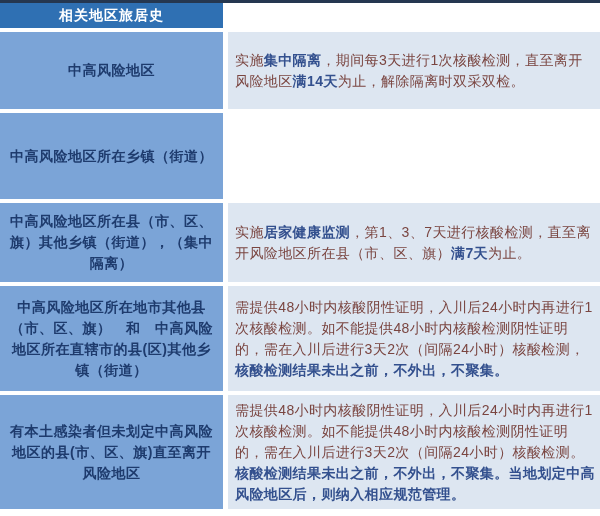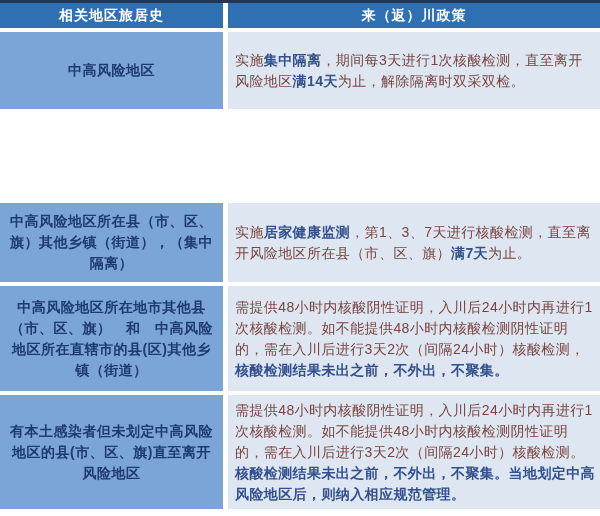--- a/index.html
+++ b/index.html
@@ -66,35 +66,35 @@
 </head>
 <body>
 
 <div class="top-line"></div>
 
 <div class="tbl">
   <div class="row hdr">
     <div class="cell">
       <span>相关地区旅居史</span>
     </div>
-    <div class="cell">
-      <span>来（返）川政策</span>
-    </div>
   </div>
   <div id="rows-container">
   <div class="row r0">
     <div class="cell left">
       <span>中高风险地区</span>
     </div>
     <div class="cell right">
       <p><span>实施</span><span class="b">集中隔离</span><span>，期间每3天进行1次核酸检测，直至离开风险地区</span><span class="b">满14天</span><span>为止，解除隔离时双采双检。</span></p>
     </div>
   </div>
 
   <div class="row r1">
+    <div class="cell left">
+      <span>中高风险地区所在乡镇（街道）</span>
+    </div>
   </div>
 
   <div class="row r2">
     <div class="cell left">
       <span>中高风险地区所在县（市、区、旗）其他乡镇（街道），（集中隔离）</span>
     </div>
     <div class="cell right">
       <p><span>实施</span><span class="b">居家健康监测</span><span>，第1、3、7天进行核酸检测，直至离开风险地区所在县（市、区、旗）</span><span class="b">满7天</span><span>为止。</span></p>
     </div>
   </div>

